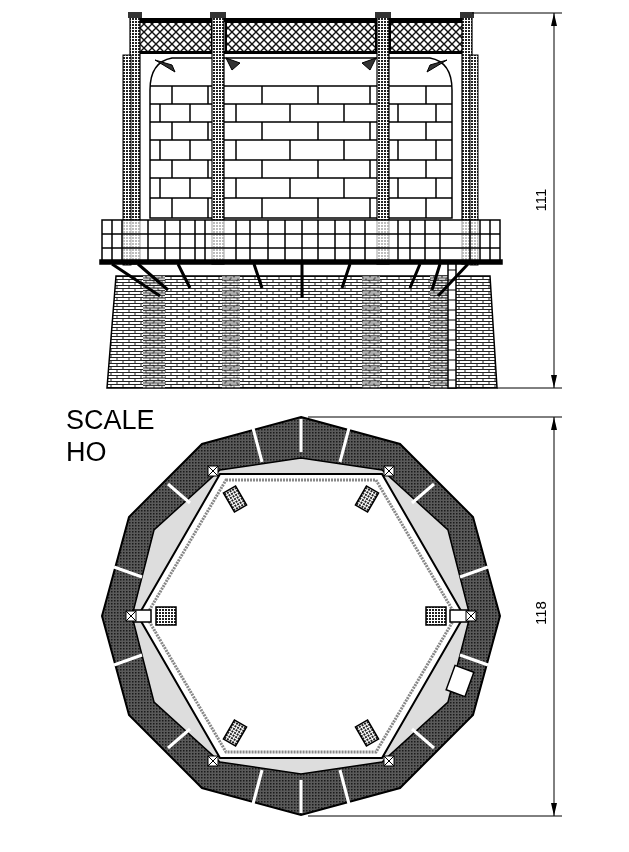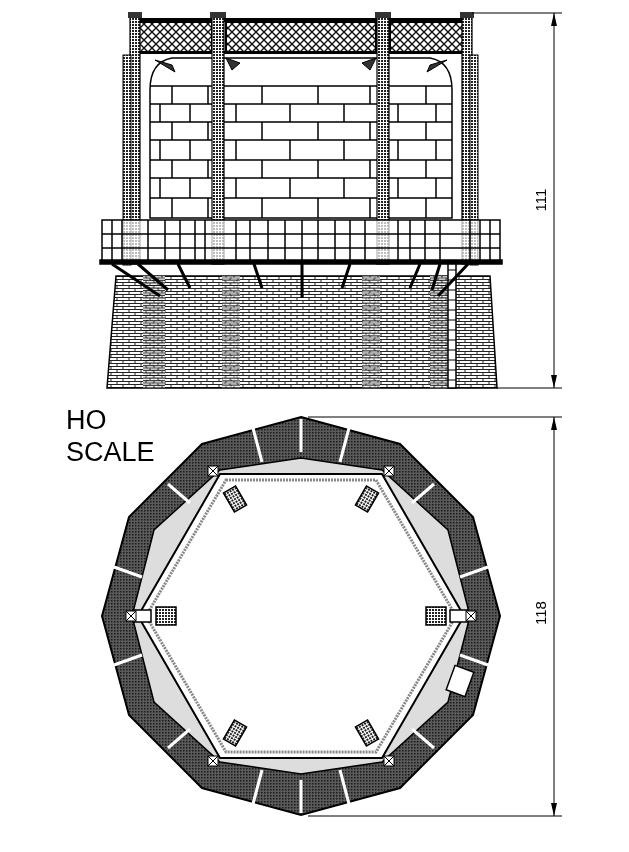--- a/index.html
+++ b/index.html
@@ -157,15 +157,15 @@
     <line x1="308" y1="417" x2="562" y2="417" stroke="#000" stroke-width="1"></line>
     <line x1="308" y1="816" x2="562" y2="816" stroke="#000" stroke-width="1"></line>
     <line x1="554" y1="417" x2="554" y2="816" stroke="#000" stroke-width="1"></line>
     <polygon points="554,417 551,430 557,430" fill="#000"></polygon>
     <polygon points="554,816 551,803 557,803" fill="#000"></polygon>
     <text class="dim-text" transform="translate(546,613) rotate(-90)" text-anchor="middle">118</text>
   </g>
 </svg>
 
 <div class="scale-label">
+  <div>SCALE</div>
   <div>HO</div>
-  <div>SCALE</div>
 </div>
 
 </body></html>

